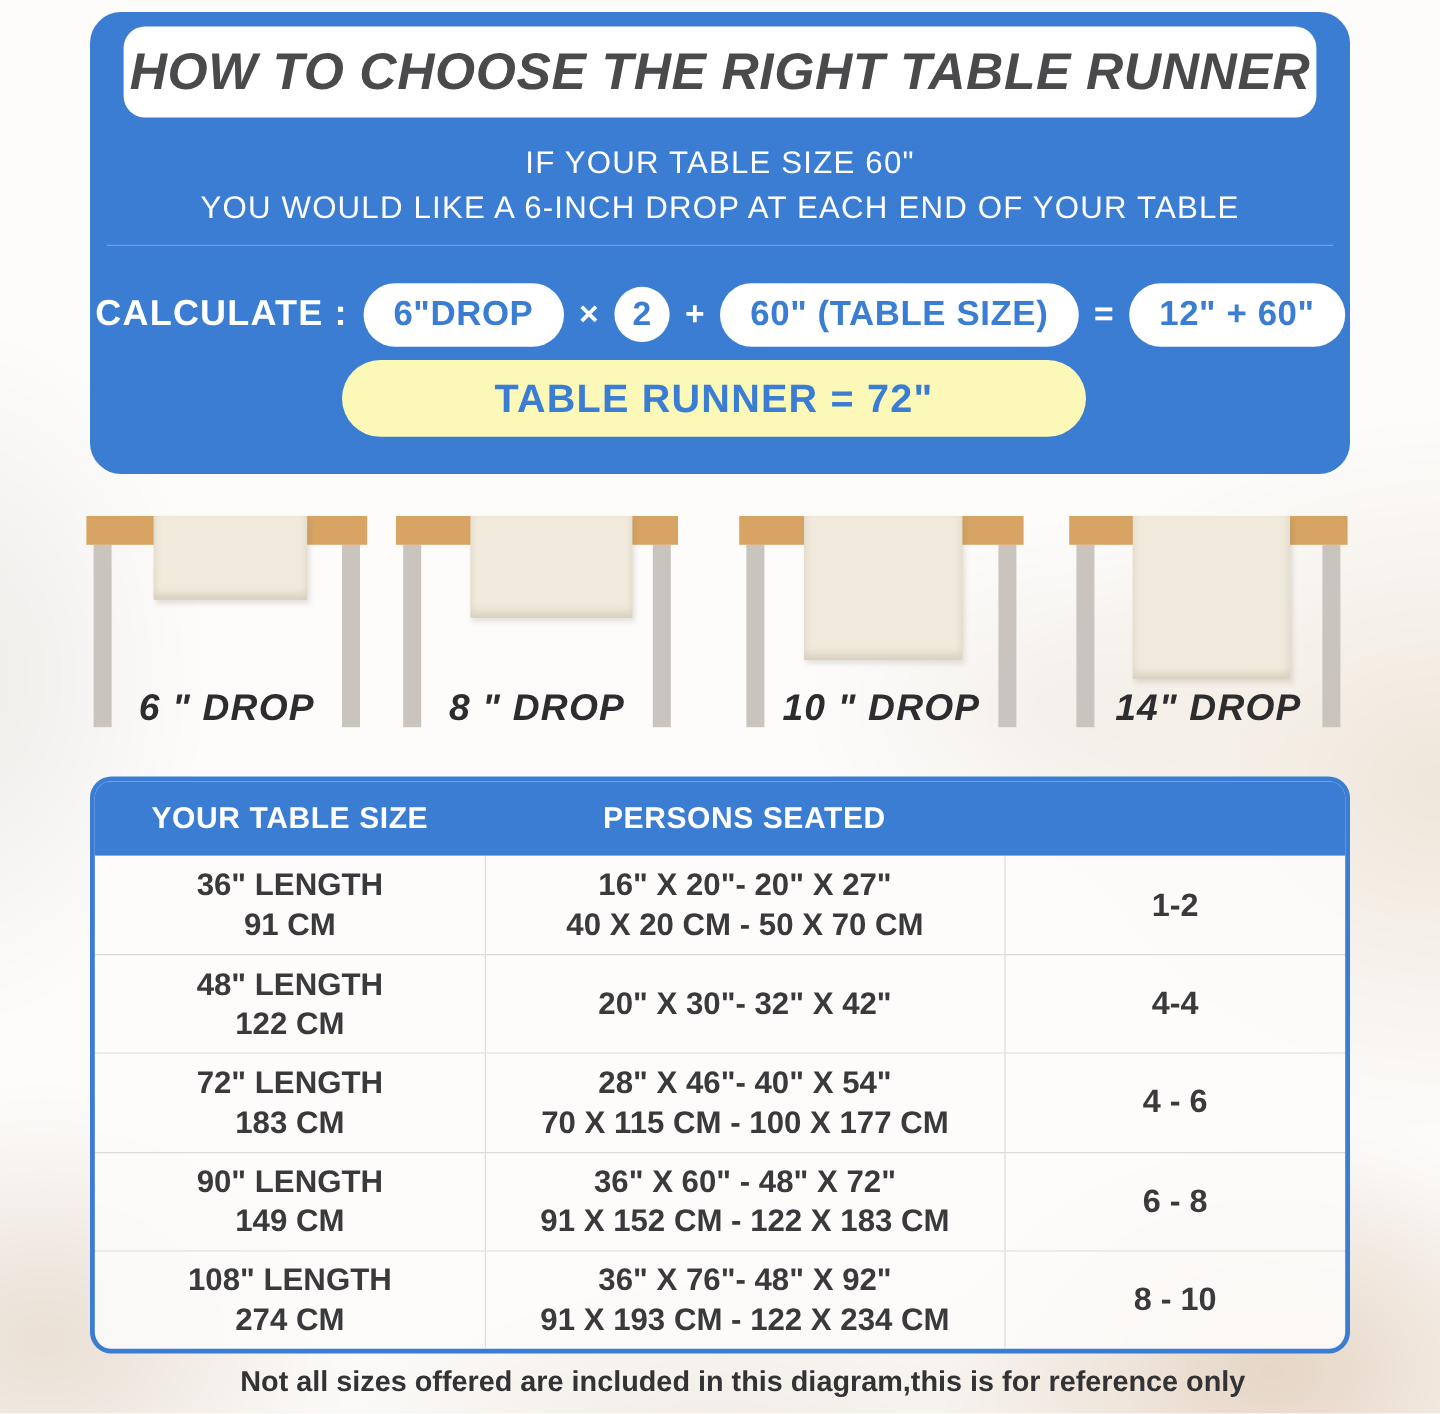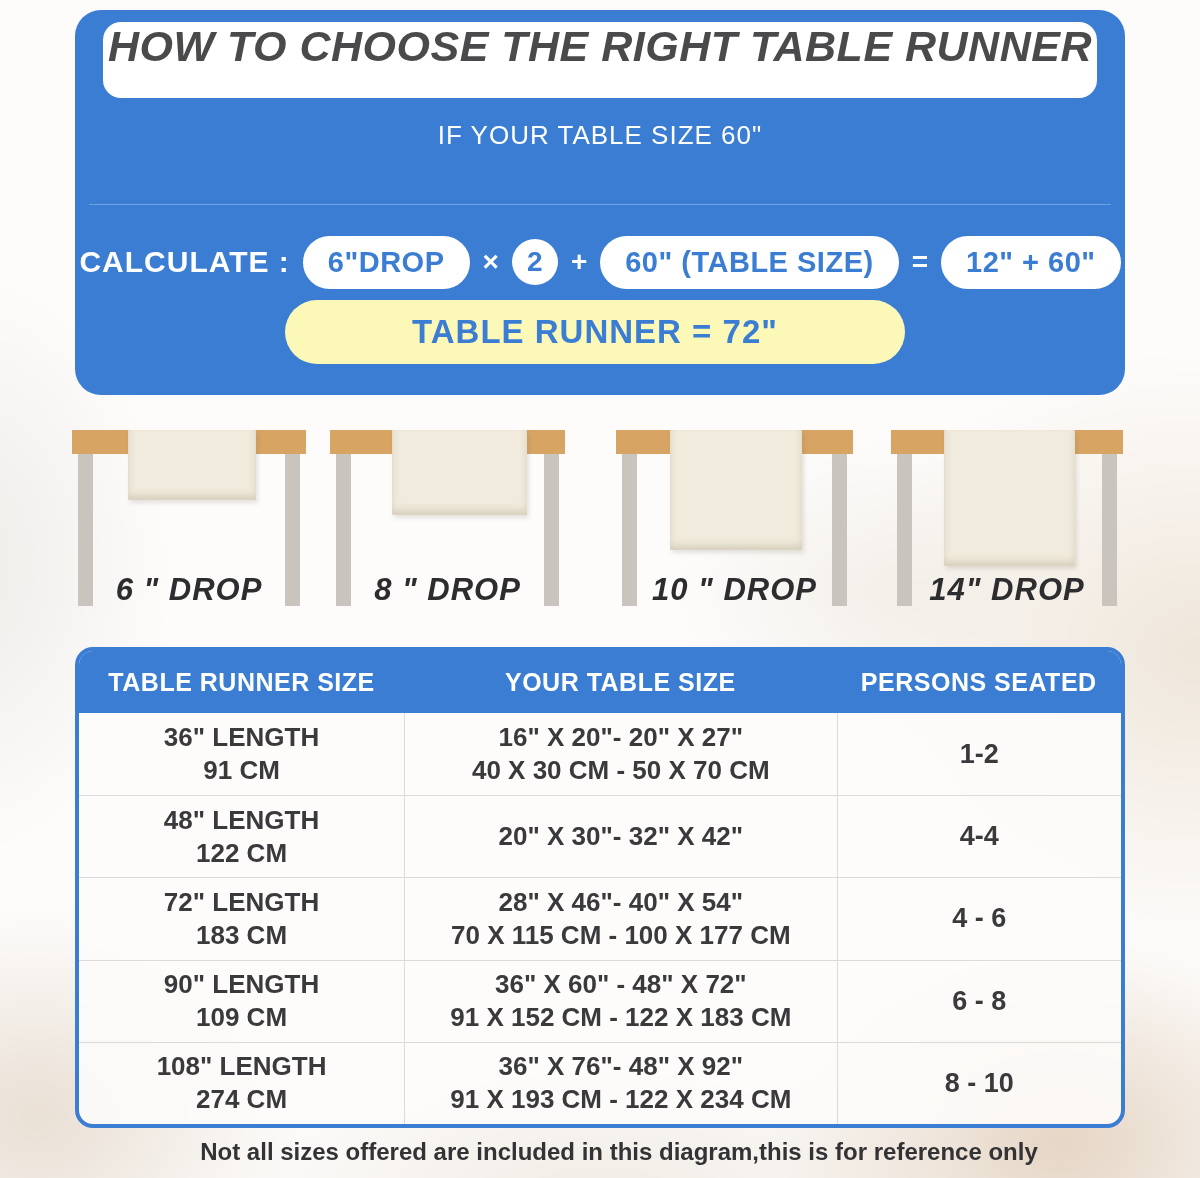--- a/index.html
+++ b/index.html
@@ -17,21 +17,21 @@
       radial-gradient(500px 260px at 50% 100%, rgba(223,211,196,0.45), transparent 75%),
       radial-gradient(300px 220px at 72% 50%, rgba(240,235,228,0.7), transparent 70%),
       #fdfcfb;
     filter: blur(14px);
   }
 
   
   .hero { position:absolute; left:75px; top:10px; width:1050px; height:385px;
     background:#3a7dd2; border-radius:26px; }
   .title-box { position:absolute; left:28px; right:28px; top:12px; height:76px;
-    background:#ffffff; border-radius:18px; display:flex; align-items:flex-start; justify-content:center; }
+    background:#ffffff; border-radius:18px; display:flex; align-items:center; justify-content:center; }
   .title-box h1 { font-size:43px; font-weight:bold; font-style:italic; color:#4a4a4c;
     letter-spacing:0.5px; white-space:nowrap; }
   .subs { position:absolute; left:0; right:0; top:106px; text-align:center; color:#ffffff; }
   .subs .line { font-size:26px; letter-spacing:1px; line-height:38px; }
   .hero-divider { position:absolute; left:14px; right:14px; top:194px; height:1px;
     background:rgba(255,255,255,0.28); }
   .calc-row { position:absolute; left:0; right:0; top:224px; height:56px;
     display:flex; align-items:center; justify-content:center; gap:13px; }
   .calc-label { color:#ffffff; font-weight:bold; font-size:30px; letter-spacing:1px; }
   .pill { background:#ffffff; color:#3a7dd2; font-weight:bold; font-size:29px;
@@ -85,20 +85,21 @@
 
 <div class="stage">
   <div class="bg"></div>
 
   <div class="hero">
     <div class="title-box">
       <h1>HOW TO CHOOSE THE RIGHT TABLE RUNNER</h1>
     </div>
     <div class="subs">
       <div class="line">IF YOUR TABLE SIZE 60"</div>
+      <div class="line">YOU WOULD LIKE A 6-INCH DROP AT EACH END OF YOUR TABLE</div>
     </div>
     <div class="hero-divider"></div>
     <div class="calc-row">
       <span class="calc-label">CALCULATE :</span>
       <span class="pill">6"DROP</span>
       <span class="op">×</span>
       <span class="mult-circle">2</span>
       <span class="op">+</span>
       <span class="pill">60"  (TABLE SIZE)</span>
       <span class="op">=</span>
@@ -133,33 +134,32 @@
   <div class="fig fig4">
     <div class="leg l"></div>
     <div class="leg r"></div>
     <div class="bar"></div>
     <div class="runner"></div>
     <div class="drop-label">14" DROP</div>
   </div>
 
   <div class="size-panel">
     <div class="size-header">
-      <div class="hcell">TABLE RUNNER SIZE</div>
       <div class="hcell">YOUR TABLE SIZE</div>
       <div class="hcell">PERSONS SEATED</div>
     </div>
     <div class="size-body">
       <div class="body-row">
         <div class="cell c1">
           <span class="ln">36" LENGTH</span>
           <span class="ln">91 CM</span>
         </div>
         <div class="cell c2">
           <span class="ln">16" X 20"- 20" X 27"</span>
-          <span class="ln">40 X 30 CM - 50 X 70 CM</span>
+          <span class="ln">40 X 20 CM - 50 X 70 CM</span>
         </div>
         <div class="cell c3">
           <span class="ln">1-2</span>
         </div>
       </div>
       <div class="body-row">
         <div class="cell c1">
           <span class="ln">48" LENGTH</span>
           <span class="ln">122 CM</span>
         </div>
@@ -179,21 +179,21 @@
           <span class="ln">28" X 46"- 40" X 54"</span>
           <span class="ln">70 X 115 CM - 100 X 177 CM</span>
         </div>
         <div class="cell c3">
           <span class="ln">4 - 6</span>
         </div>
       </div>
       <div class="body-row">
         <div class="cell c1">
           <span class="ln">90" LENGTH</span>
-          <span class="ln">109 CM</span>
+          <span class="ln">149 CM</span>
         </div>
         <div class="cell c2">
           <span class="ln">36" X 60" - 48" X 72"</span>
           <span class="ln">91 X 152 CM - 122 X 183 CM</span>
         </div>
         <div class="cell c3">
           <span class="ln">6 - 8</span>
         </div>
       </div>
       <div class="body-row">

